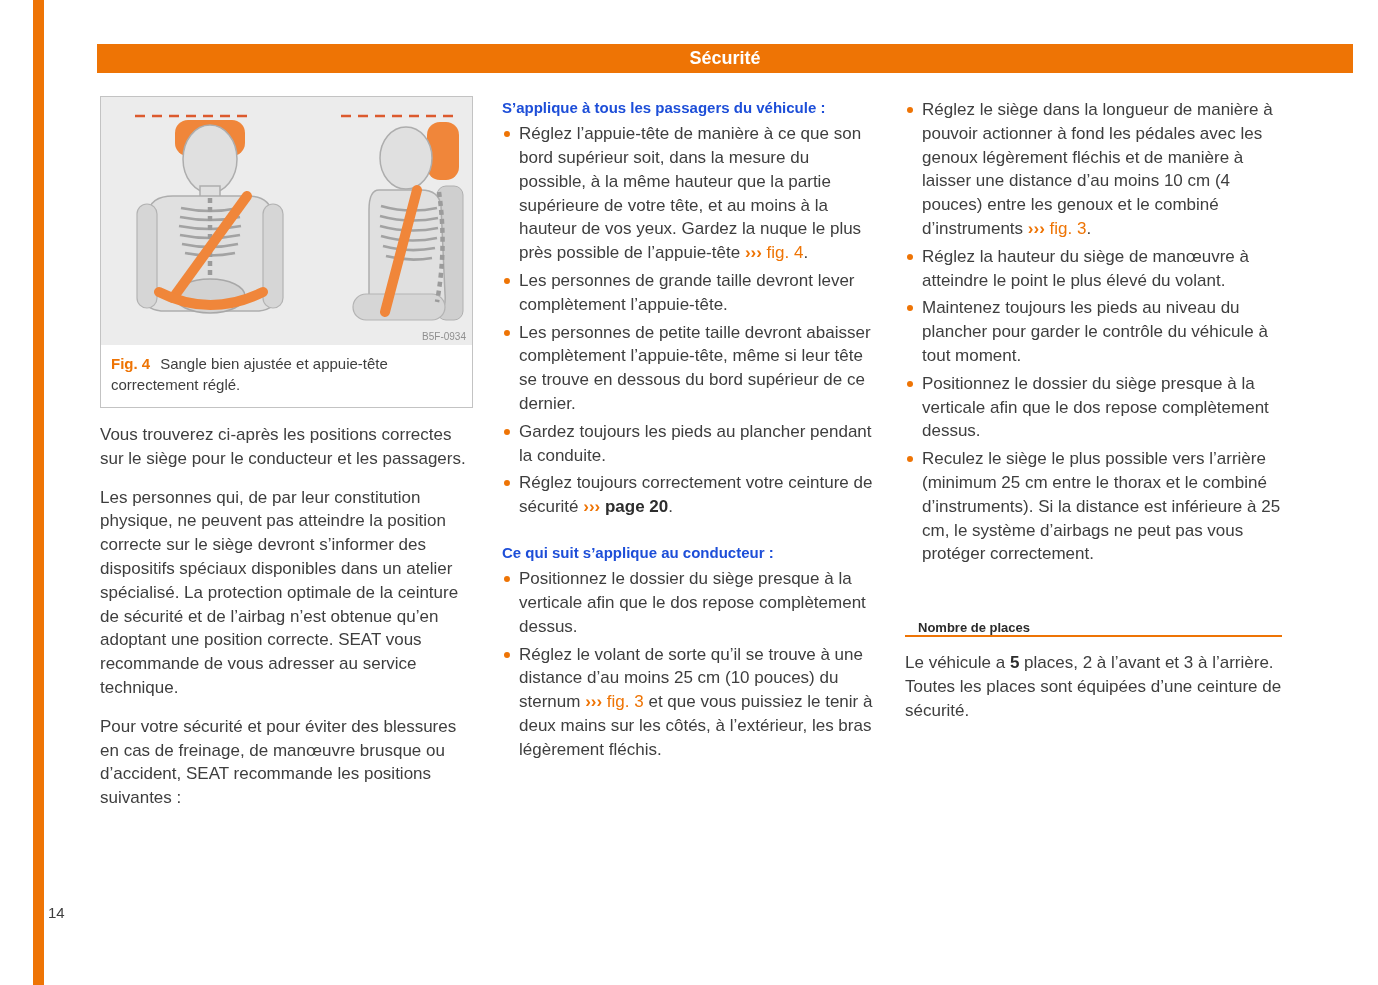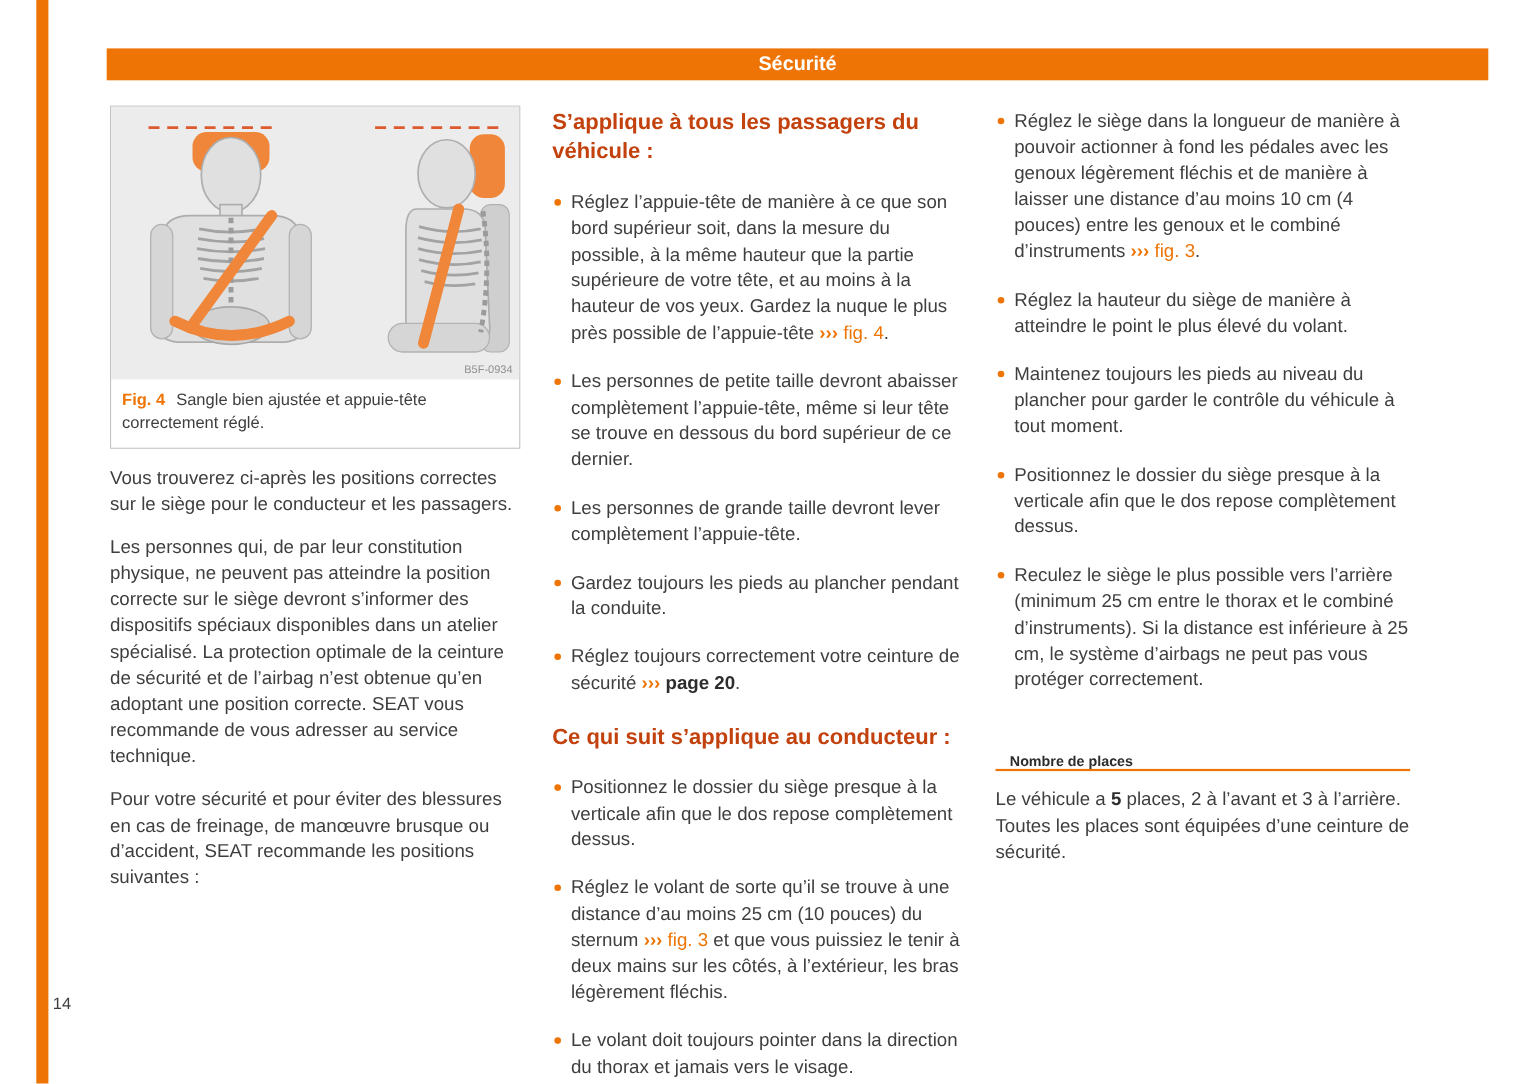--- a/index.html
+++ b/index.html
@@ -46,26 +46,26 @@
   .ribs path { stroke:#a3a3a3; stroke-width:2.6; fill:none; }
   .spine { stroke:#9b9b9b; stroke-width:4.5; stroke-dasharray:5 4; fill:none; }
   .pelvis { fill:#d2d2d2; stroke:#a8a8a8; stroke-width:1.5; }
   .belt { stroke:var(--belt,#f0863a); stroke-width:10; stroke-linecap:round; fill:none; }
   .seatback { fill:#cfcfcf; stroke:#b0b0b0; }
 
   
   p.body { font-size:17px; line-height:1.4; margin-top:15px; -webkit-hyphens:auto; hyphens:auto; }
   .paras { margin-top:4px; }
   h3.subhead {
-    font-size:20px; line-height:1.35; font-weight:bold; color:#c2410c;
+    font-size:15px; line-height:1.35; font-weight:bold; color:#1d4ed8;
     margin-top:24px; margin-bottom:2px; -webkit-hyphens:auto; hyphens:auto;
   }
   #col2 h3.subhead:first-child { margin-top:2px; }
 
-  .bullet { display:flex; margin-top:20px; font-size:17px; line-height:1.4; }
+  .bullet { display:flex; margin-top:4px; font-size:17px; line-height:1.4; }
   .bullets.first .bullet:first-child { margin-top:2px; }
   .dot {
     flex:0 0 auto; width:6px; height:6px; border-radius:50%;
     background:var(--accent,#ee7405); margin:9px 9px 0 2px;
   }
   .btext { -webkit-hyphens:auto; hyphens:auto; }
 
   .seg-arrow  { color:var(--accent,#ee7405); font-weight:bold; }
   .seg-figref { color:var(--accent,#ee7405); font-weight:normal; }
   .seg-pageref{ color:#2d2d2d; font-weight:bold; }
@@ -158,25 +158,25 @@
 
   <div class="col" id="col2">
     <h3 class="subhead">S’applique à tous les passagers du véhicule :</h3>
     <div class="bullets">
         <div class="bullet">
           <span class="dot"></span>
           <span class="btext"><span>Réglez l’appuie-tête de manière à ce que son bord supérieur soit, dans la mesure du possible, à la même hauteur que la partie supérieure de votre tête, et au moins à la hauteur de vos yeux. Gardez la nuque le plus près possible de l’appuie-tête </span><span class="seg-arrow">››› </span><span class="seg-figref">fig. 4</span><span>.</span></span>
         </div>
         <div class="bullet">
           <span class="dot"></span>
+          <span class="btext"><span>Les personnes de grande taille devront lever complètement l’appuie-tête.</span></span>
+        </div>
+        <div class="bullet">
+          <span class="dot"></span>
           <span class="btext"><span>Les personnes de petite taille devront abaisser complètement l’appuie-tête, même si leur tête se trouve en dessous du bord supérieur de ce dernier.</span></span>
-        </div>
-        <div class="bullet">
-          <span class="dot"></span>
-          <span class="btext"><span>Les personnes de grande taille devront lever complètement l’appuie-tête.</span></span>
         </div>
         <div class="bullet">
           <span class="dot"></span>
           <span class="btext"><span>Gardez toujours les pieds au plancher pendant la conduite.</span></span>
         </div>
         <div class="bullet">
           <span class="dot"></span>
           <span class="btext"><span>Réglez toujours correctement votre ceinture de sécurité </span><span class="seg-arrow">››› </span><span class="seg-pageref">page 20</span><span>.</span></span>
         </div>
       </div>
@@ -184,36 +184,32 @@
     <h3 class="subhead">Ce qui suit s’applique au conducteur :</h3>
     <div class="bullets">
         <div class="bullet">
           <span class="dot"></span>
           <span class="btext"><span>Positionnez le dossier du siège presque à la verticale afin que le dos repose complètement dessus.</span></span>
         </div>
         <div class="bullet">
           <span class="dot"></span>
           <span class="btext"><span>Réglez le volant de sorte qu’il se trouve à une distance d’au moins 25 cm (10 pouces) du sternum </span><span class="seg-arrow">››› </span><span class="seg-figref">fig. 3</span><span> et que vous puissiez le tenir à deux mains sur les côtés, à l’extérieur, les bras légèrement fléchis.</span></span>
         </div>
-        <div class="bullet">
-          <span class="dot"></span>
-          <span class="btext"><span>Le volant doit toujours pointer dans la direction du thorax et jamais vers le visage.</span></span>
-        </div>
       </div>
   </div>
 
   <div class="col" id="col3">
     <div class="bullets first">
         <div class="bullet">
           <span class="dot"></span>
           <span class="btext"><span>Réglez le siège dans la longueur de manière à pouvoir actionner à fond les pédales avec les genoux légèrement fléchis et de manière à laisser une distance d’au moins 10 cm (4 pouces) entre les genoux et le combiné d’instruments </span><span class="seg-arrow">››› </span><span class="seg-figref">fig. 3</span><span>.</span></span>
         </div>
         <div class="bullet">
           <span class="dot"></span>
-          <span class="btext"><span>Réglez la hauteur du siège de manière à atteindre le point le plus élevé du volant.</span></span>
+          <span class="btext"><span>Réglez la hauteur du siège de manœuvre à atteindre le point le plus élevé du volant.</span></span>
         </div>
         <div class="bullet">
           <span class="dot"></span>
           <span class="btext"><span>Maintenez toujours les pieds au niveau du plancher pour garder le contrôle du véhicule à tout moment.</span></span>
         </div>
       </div>
 
     <div class="bullets">
         <div class="bullet">
           <span class="dot"></span>

